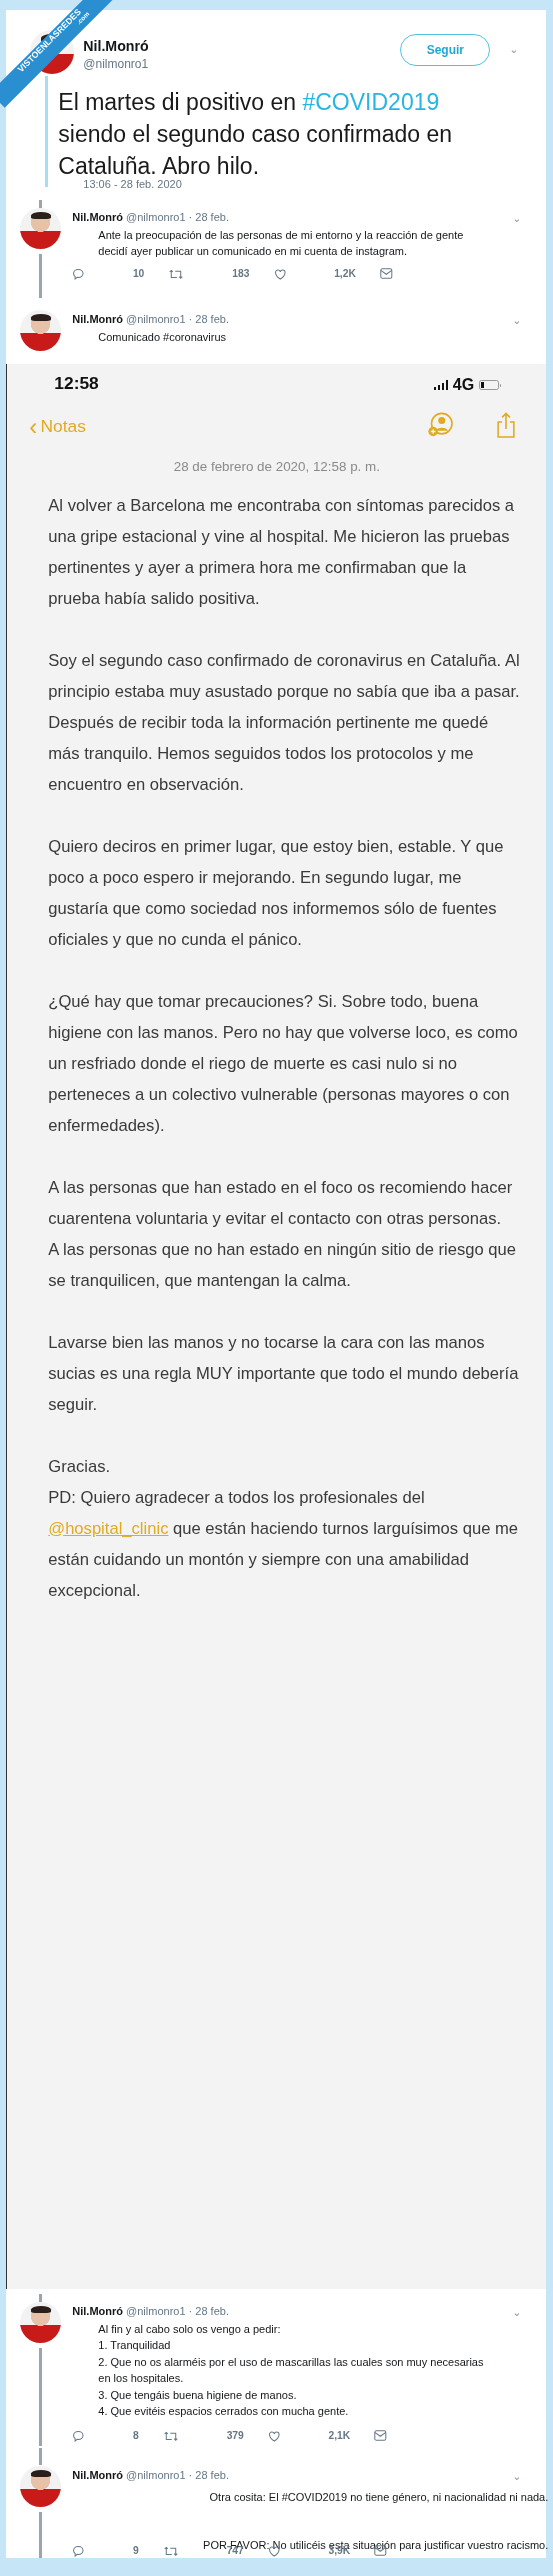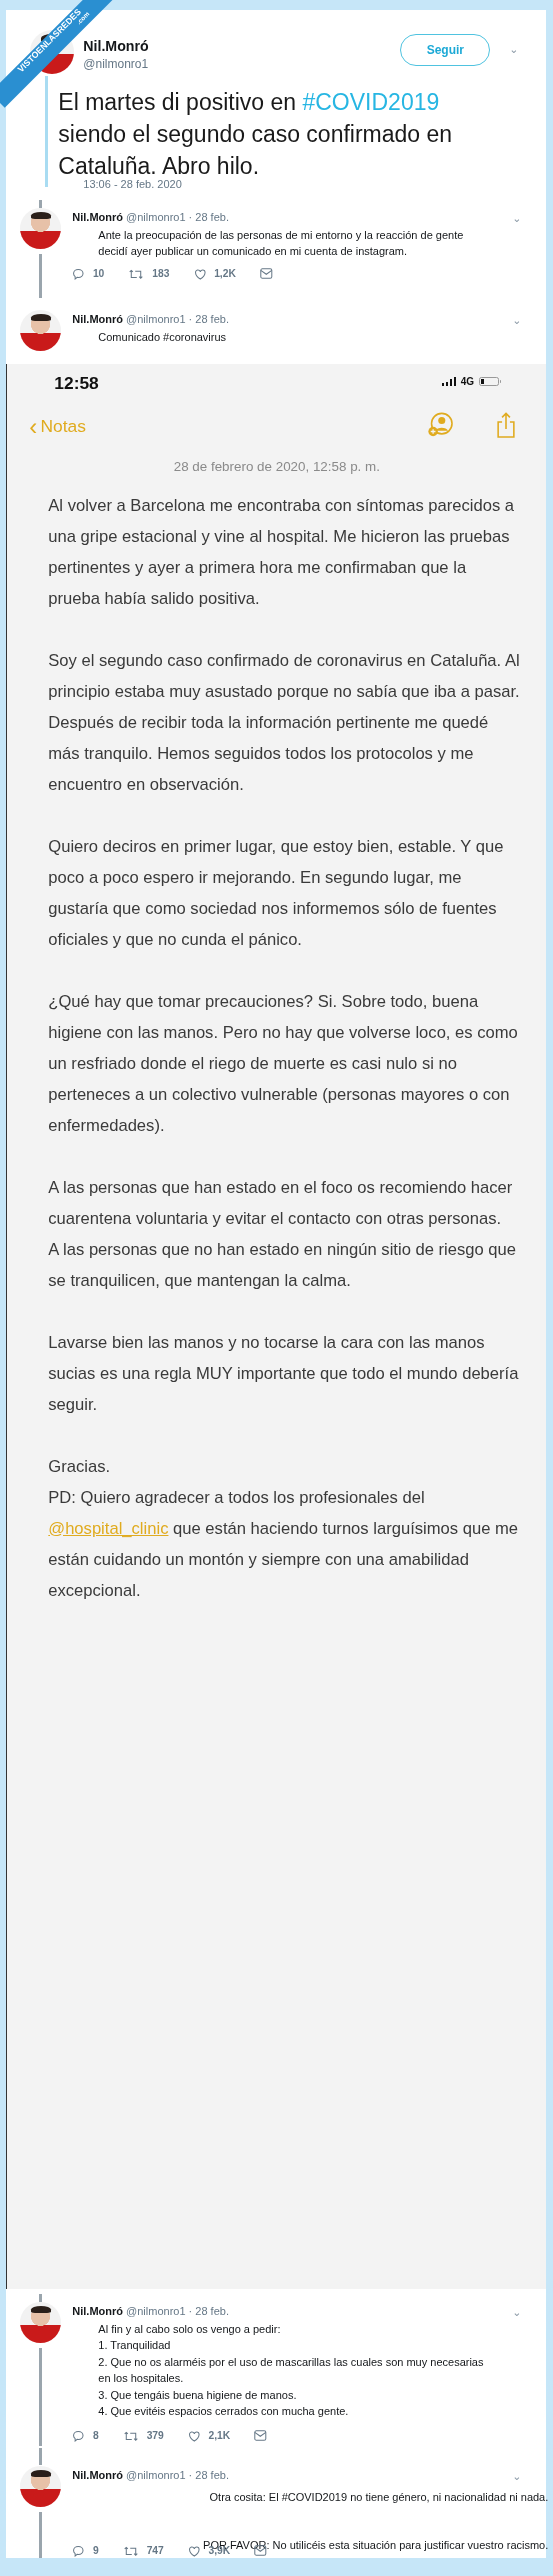--- a/index.html
+++ b/index.html
@@ -33,27 +33,27 @@
   
   .reply { position: absolute; left: 0; width: 540px; }
   .reply .avatar { left: 14.2px; top: 8px; width: 41px; height: 41px; }
   .reply .thread-up { position:absolute; left:33px; top:0; width:2.4px; height:8px; background:#9aa5ad; }
   .reply .thread-down { position:absolute; left:33px; top:54px; width:2.4px; background:#9aa5ad; }
   .r-head { position: absolute; left: 66px; top: 11px; font-size: 11px; }
   .r-head .n { font-weight: bold; color: #14171a; }
   .r-head .h { color: #657786; }
   .r-body { position: absolute; left: 66px; top: 27px; width: 450px; font-size: 11px; line-height: 16px; color: #14171a; white-space: pre-line; margin-left: 26px; }
   .actions { position: absolute; left: 66px; display: flex; align-items: center; font-size: 10.3px; color: #657786; font-weight: bold; }
-  .actions .act { display:flex; align-items:center; margin-right: 24px; }
+  .actions .act { display:flex; align-items:center; margin-right: 24px; gap: 40px; }
   .actions .act svg { margin-right: 8px; }
 
   
   .notes { position: absolute; left: 0; top: 354px; width: 540px; height: 1925px; background: #f3f3f3; border-left: 1.6px solid #333; padding-left: 16px; }
   .notes .status-time { position:absolute; left: 47px; top: 9.5px; font-size: 17.4px; font-weight: bold; color:#111; }
-  .notes .status-right { position:absolute; right: 47px; top: 12.6px; display:flex; align-items:center; gap:4.7px; font-size: 10px; font-weight: bold; color:#111; }
+  .notes .status-right { position:absolute; right: 47px; top: 12.6px; display:flex; align-items:center; gap:4.7px; font-size: 16px; font-weight: bold; color:#111; }
   .signal { display:flex; align-items:flex-end; gap:1.6px; height:9.5px; }
   .signal span { width:2.4px; background:#111; display:block; }
   .battery { width: 20.5px; height: 9.5px; border: 1.2px solid #999; border-radius: 2.4px; position: relative; }
   .battery::before { content:""; position:absolute; left:0.8px; top:0.8px; width:3.2px; height:5.5px; background:#111; }
   .battery::after { content:""; position:absolute; right:-3.2px; top:2.4px; width:1.6px; height:3.2px; background:#999; border-radius:0 0.8px 0.8px 0; }
 
   .notes .back { position:absolute; left: 22px; top: 51px; display:flex; align-items:center; color:#e0ab1f; font-size: 17.4px; }
   .notes .back .chev { font-size: 24px; margin-right: 3.2px; line-height: 1; }
   .notes .person-add { position:absolute; left: 419px; top: 47px; }
   .notes .share { position:absolute; left: 488px; top: 47px; }

